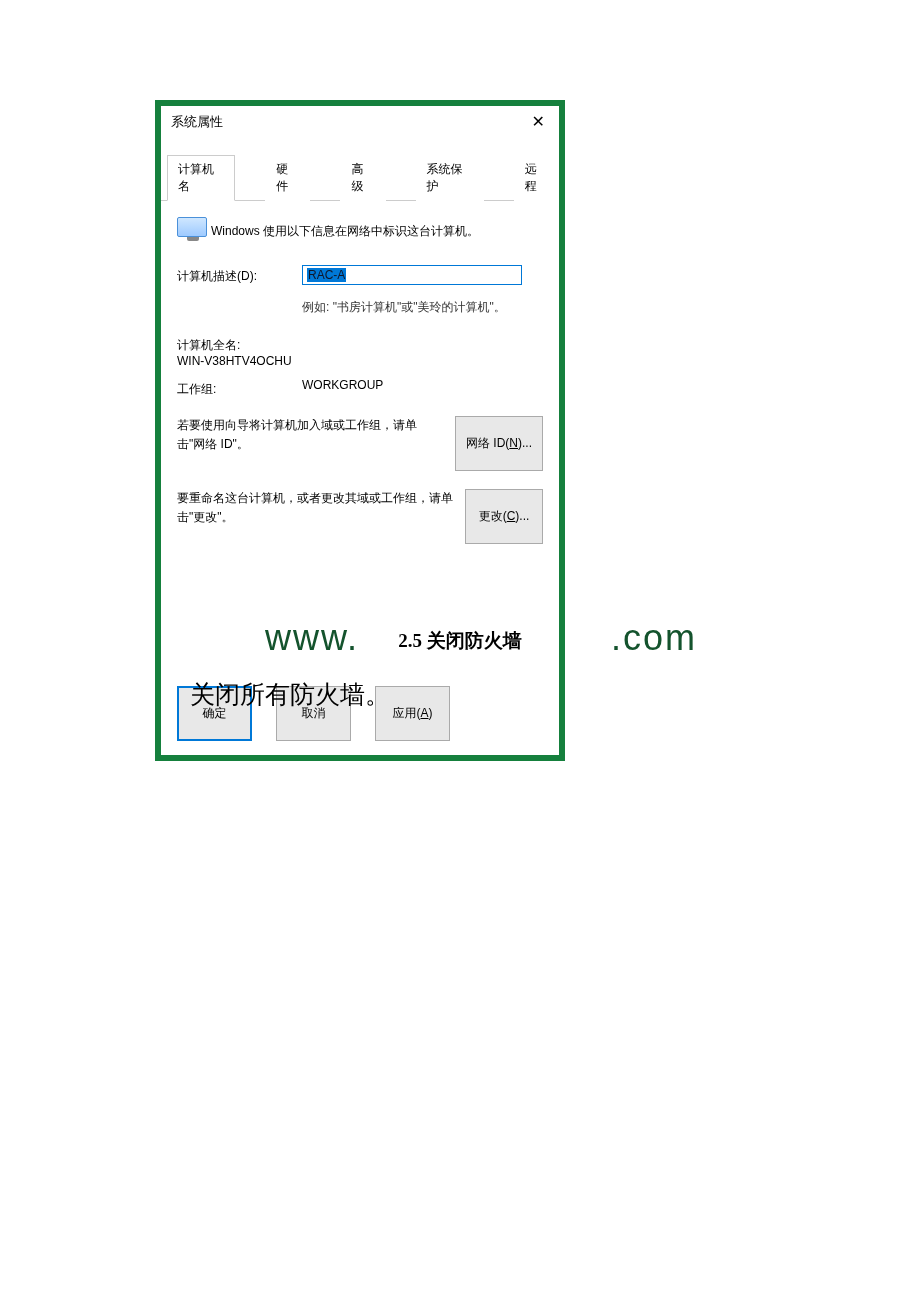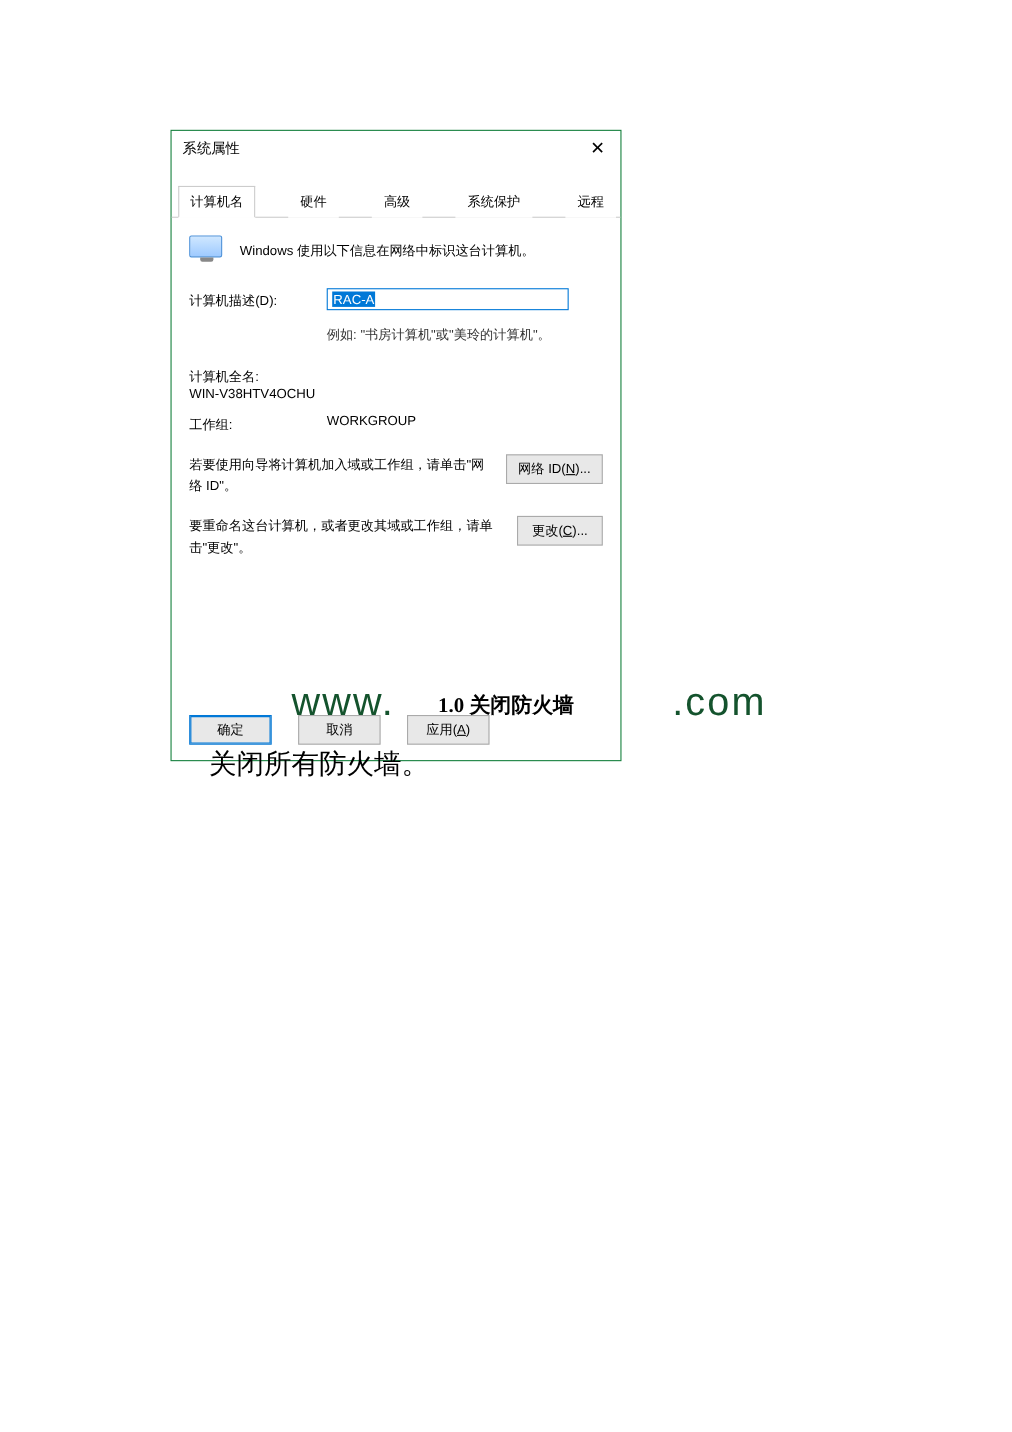--- a/index.html
+++ b/index.html
@@ -11,23 +11,23 @@
       font-family: "Microsoft YaHei", "SimSun", Arial, sans-serif;
       font-size: 12px;
       background: #fff;
       width: 920px;
       height: 1302px;
       position: relative;
     }
     .dialog {
       position: absolute;
       left: 155px;
-      top: 118px;
+      top: 100px;
       width: 410px;
-      border: 1px solid #15803d;
+      border: 6px solid #15803d;
       background: #fff;
     }
     .title-bar {
       display: flex;
       justify-content: space-between;
       align-items: center;
       padding: 6px 10px;
       font-size: 13px;
     }
     .close-btn {
@@ -57,21 +57,21 @@
     .tab.active {
       border-color: #ccc;
       border-bottom: 1px solid #fff;
     }
     .content {
       padding: 16px 16px 10px 16px;
     }
     .intro-row {
       display: flex;
       align-items: center;
-      gap: 14px;
+      gap: 2px;
       margin-bottom: 20px;
     }
     .computer-icon {
       width: 32px;
       height: 28px;
       position: relative;
     }
     .computer-icon .screen {
       width: 30px;
       height: 20px;
@@ -101,21 +101,21 @@
     }
     .text-input {
       width: 220px;
       border: 1px solid #0078d7;
       padding: 2px 4px;
       font-size: 12px;
       font-family: inherit;
     }
     .text-input .sel {
       background: #0078d7;
-      color: #ffffff;
+      color: #0f172a;
       padding: 0 1px;
     }
     .hint {
       font-size: 12px;
       margin-top: 14px;
       color: #333;
     }
     .action-row {
       display: flex;
       justify-content: space-between;
@@ -123,21 +123,21 @@
       margin-top: 18px;
       gap: 12px;
     }
     .action-text {
       flex: 1;
       font-size: 12px;
       line-height: 1.6;
     }
     .win-button {
       min-width: 78px;
-      padding: 4px 10px;
+      padding: 18px 10px;
       border: 1px solid #aaa;
       background: #e8e8e8;
       font-size: 12px;
       cursor: pointer;
       font-family: inherit;
       white-space: nowrap;
     }
     .win-button u {
       text-decoration: underline;
     }
@@ -249,15 +249,15 @@
     <button class="win-button default">确定</button>
     <button class="win-button">取消</button>
     <button class="win-button"><span>应用(<u>A</u>)</span></button>
   </div>
 </div>
 
 <div class="watermark">
   <span>www.</span>&nbsp;&nbsp;&nbsp;&nbsp;&nbsp;&nbsp;&nbsp;&nbsp;&nbsp;&nbsp;&nbsp;&nbsp;&nbsp;&nbsp;&nbsp;&nbsp;&nbsp;&nbsp;&nbsp;&nbsp;&nbsp;<span>.com</span>
 </div>
 
-<div class="section-heading">1.0 关闭防火墙</div>
+<div class="section-heading">2.5 关闭防火墙</div>
 
 <div class="body-text">关闭所有防火墙。</div>
 
 </body></html>

